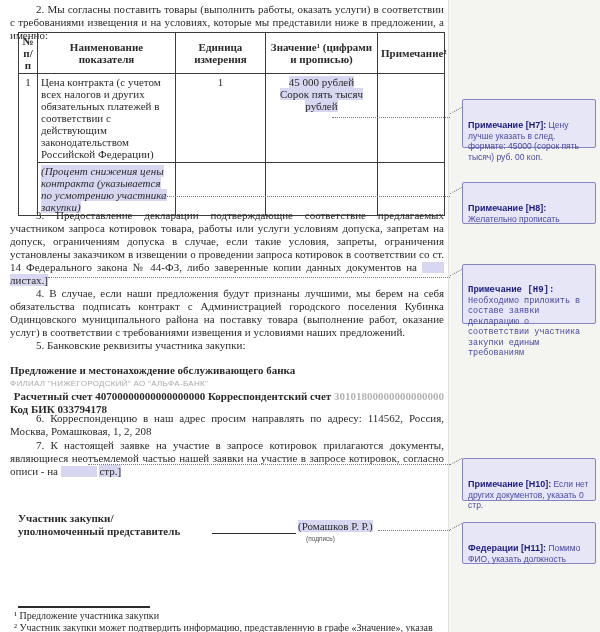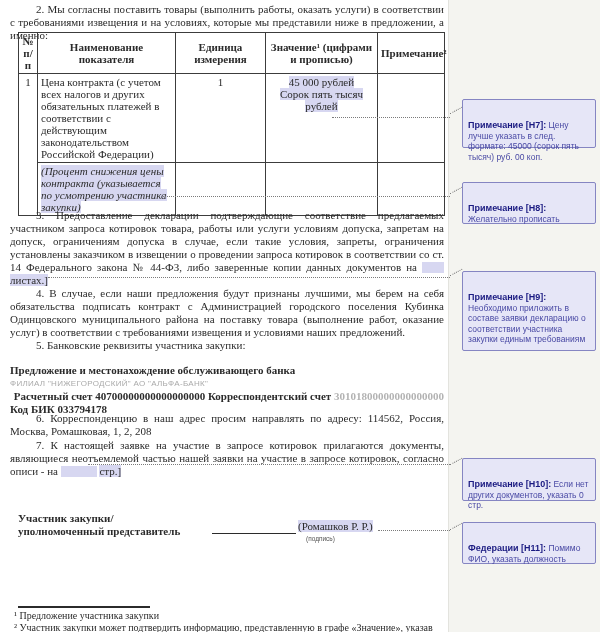--- a/index.html
+++ b/index.html
@@ -138,21 +138,21 @@
   <div class="connector-diag" style="top:526px; left:449px;"></div>
 
   <div class="comment-box" style="top:99px; height:49px;">
     <span class="comment-label">Примечание [H7]:</span>
     <span>Цену лучше указать в след. формате: 45000 (сорок пять тысяч) руб. 00 коп.</span>
   </div>
   <div class="comment-box" style="top:182px; height:40px;">
     <span class="comment-label">Примечание [H8]:</span>
     <span>Желательно прописать</span>
   </div>
-  <div class="comment-box" style="top:271px; height:80px;">
+  <div class="comment-box" style="top:264px; height:60px;font-family:Liberation Mono, monospace;">
     <span class="comment-label">Примечание [H9]:</span>
     <span>Необходимо приложить в составе заявки декларацию о соответствии участника закупки единым требованиям</span>
   </div>
   <div class="comment-box" style="top:458px; height:43px;">
     <span class="comment-label">Примечание [H10]:</span>
     <span>Если нет других документов, указать 0 стр.</span>
   </div>
   <div class="comment-box" style="top:522px; height:36px;">
     <span class="comment-label">Федерации [H11]:</span>
     <span>Помимо ФИО, указать должность</span>

